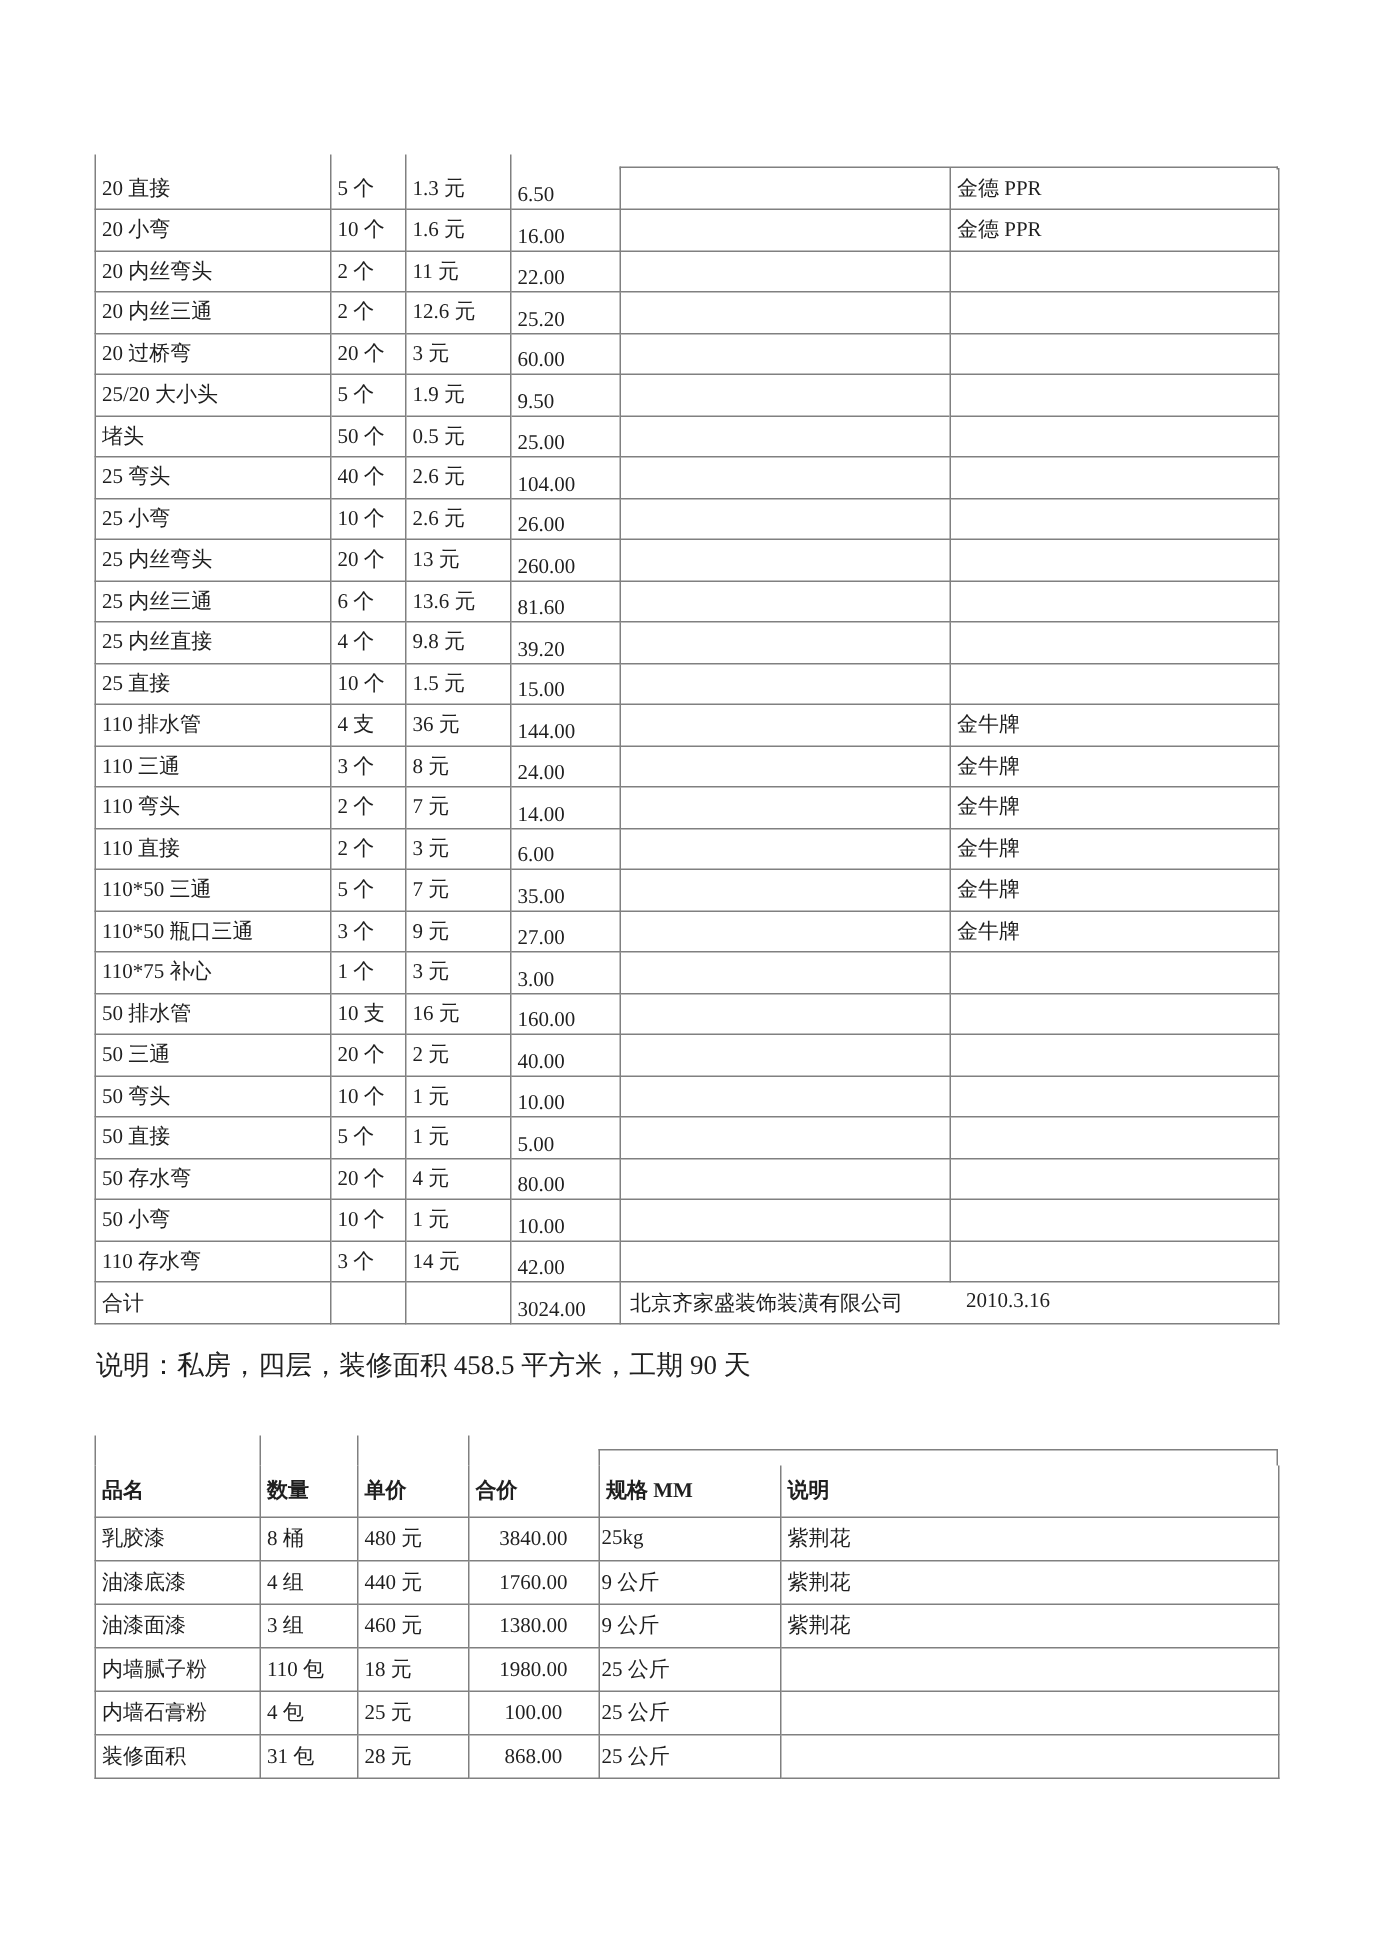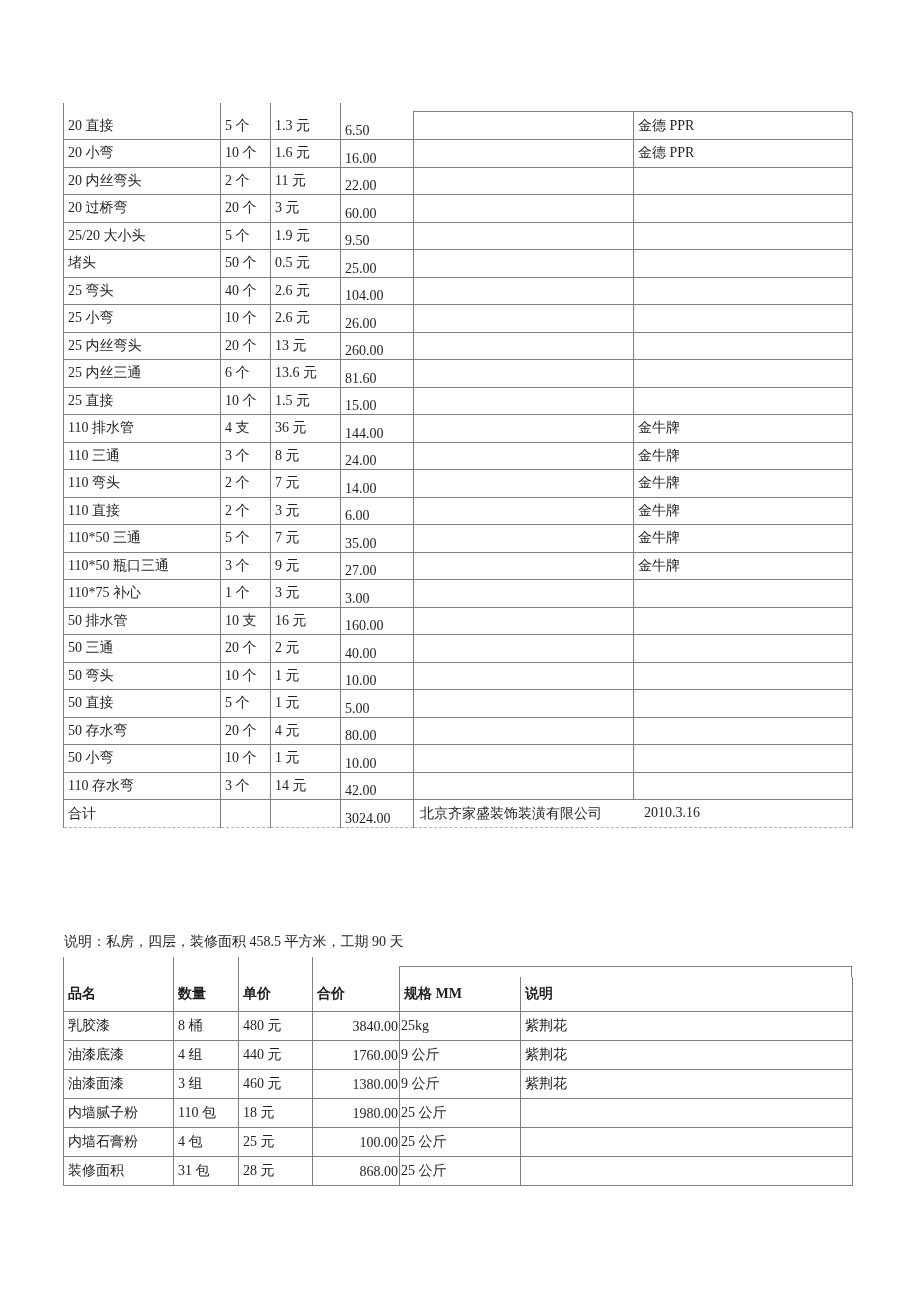--- a/index.html
+++ b/index.html
@@ -17,27 +17,27 @@
   #t1 { left:63px; top:112px; width:789px; }
   #t1 tr { height:27.5px; }
   #t1 tr:first-child td { border-top:none;margin-top:17px; }           
   #t1 .c-amt { vertical-align:bottom; padding-bottom:0; }
   #t1 tr:nth-of-type(6) td,
   #t1 tr:nth-of-type(26) td { border-bottom:1px dashed #b3b3b3;margin-left:32px; } 
   #t1 tr.total { height:28px; }
   #t1 .merged { position:relative; padding-left:6px;margin-left:20px; }
   #t1 .total-date { position:absolute; left:230px; top:5px; }
   
-  #note { position:absolute; left:64px; top:933px; font-size:14px; }
+  #note { position:absolute; left:64px; top:898px; font-size:18px; }
   
   #t2 { left:63px; top:977px; width:789px; }
   #t2 tr { height:29px; }
   #t2 tr.hdr { height:34px; }
   #t2 tr.hdr th { border-top:none; font-weight:bold; }  
-  #t2 .c-amt { text-align:right; padding:0 1px 5px 0; vertical-align:bottom; }
+  #t2 .c-amt { text-align:center; padding:0 1px 5px 0; vertical-align:bottom; }
   #t2 .c-spec { padding-left:1px; }
   
   .art { position:absolute; background:#808080; }
 </style>
 </head>
 <body>
 
 <table id="t1">
   <colgroup>
     <col style="width:157px">
@@ -69,20 +69,28 @@
 
       <tr>
         <td class="c-name">20 内丝弯头</td>
         <td class="c-qty">2 个</td>
         <td class="c-price">11 元</td>
         <td class="c-amt">22.00</td>
         <td class="c-blank"></td>
         <td class="c-brand"></td>
       </tr>
 
+      <tr>
+        <td class="c-name">20 内丝三通</td>
+        <td class="c-qty">2 个</td>
+        <td class="c-price">12.6 元</td>
+        <td class="c-amt">25.20</td>
+        <td class="c-blank"></td>
+        <td class="c-brand"></td>
+      </tr>
 
       <tr>
         <td class="c-name">20 过桥弯</td>
         <td class="c-qty">20 个</td>
         <td class="c-price">3 元</td>
         <td class="c-amt">60.00</td>
         <td class="c-blank"></td>
         <td class="c-brand"></td>
       </tr>
 
@@ -133,20 +141,28 @@
 
       <tr>
         <td class="c-name">25 内丝三通</td>
         <td class="c-qty">6 个</td>
         <td class="c-price">13.6 元</td>
         <td class="c-amt">81.60</td>
         <td class="c-blank"></td>
         <td class="c-brand"></td>
       </tr>
 
+      <tr>
+        <td class="c-name">25 内丝直接</td>
+        <td class="c-qty">4 个</td>
+        <td class="c-price">9.8 元</td>
+        <td class="c-amt">39.20</td>
+        <td class="c-blank"></td>
+        <td class="c-brand"></td>
+      </tr>
 
       <tr>
         <td class="c-name">25 直接</td>
         <td class="c-qty">10 个</td>
         <td class="c-price">1.5 元</td>
         <td class="c-amt">15.00</td>
         <td class="c-blank"></td>
         <td class="c-brand"></td>
       </tr>
 

